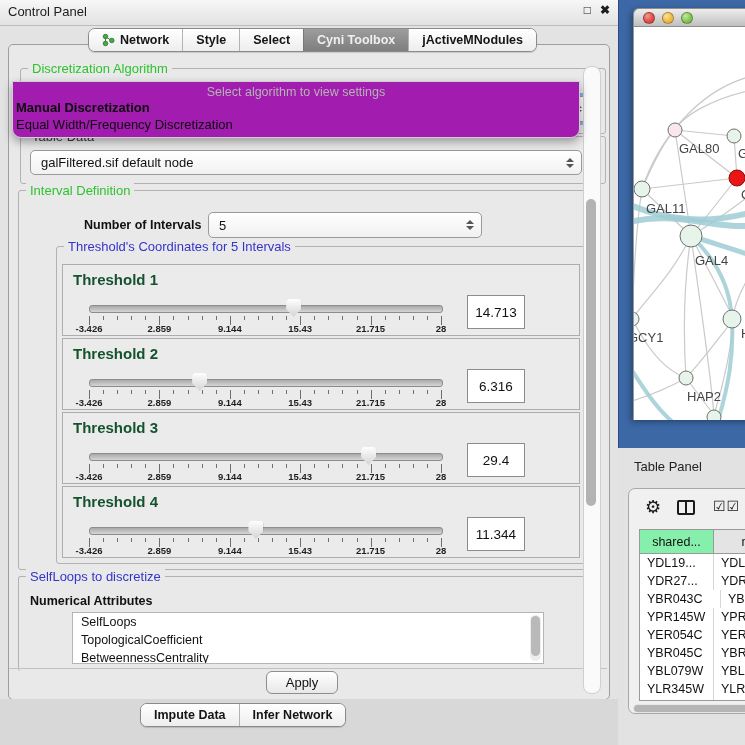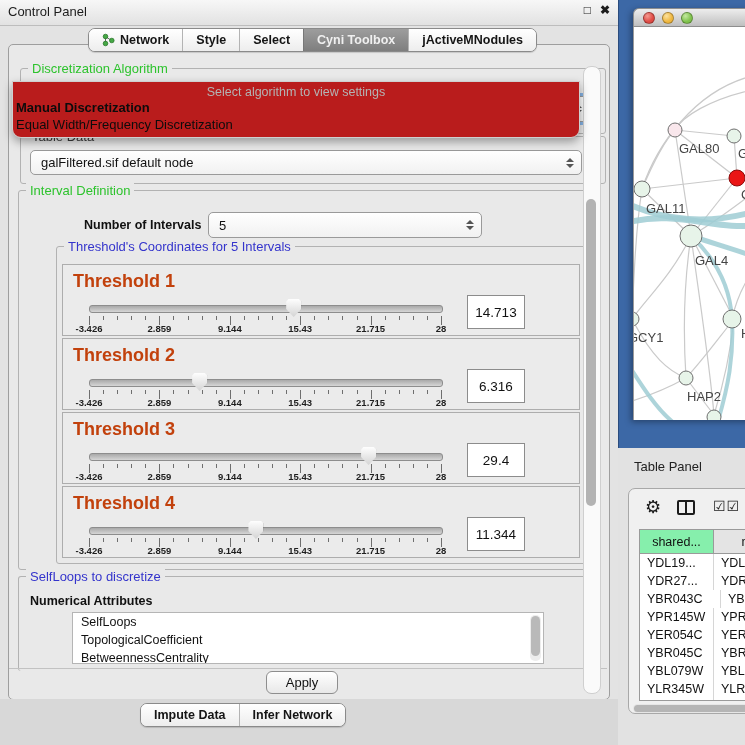--- a/index.html
+++ b/index.html
@@ -33,28 +33,28 @@
   .t-gray{color:#3a3a3a;}
   
   .combo{position:absolute;background:linear-gradient(#ffffff,#f1f1f1);border:1px solid #9a9a9a;
          border-radius:5px;font-size:13px;color:#111;display:flex;align-items:center;padding:0 26px 0 10px;}
   .combo .arrows{position:absolute;right:7px;top:50%;transform:translateY(-50%);display:flex;flex-direction:column;gap:2px;}
   .combo .arrows i{display:block;width:0;height:0;border-left:4px solid transparent;border-right:4px solid transparent;}
   .combo .arrows .up{border-bottom:4px solid #555;}
   .combo .arrows .dn{border-top:4px solid #555;}
   .focus-ring{box-shadow:0 0 0 3px #85b2e4;}
   
-  .popup{position:absolute;left:12px;top:81px;width:566px;height:55px;background:#b91c1c;
+  .popup{position:absolute;left:12px;top:81px;width:566px;height:55px;background:#a21caf;
          border:1px solid #cfcfcf;border-radius:0 0 9px 9px;box-shadow:0 4px 10px rgba(0,0,0,.35);z-index:40;}
   .popup .hint{position:absolute;top:3px;left:0;width:100%;text-align:center;font-size:12.5px;color:#b4b4b4;}
   .popup .opt{position:absolute;left:3px;font-size:13px;color:#0c0c0c;white-space:nowrap;}
   .popup .opt.bold{font-weight:bold;}
   
   .threshold-box{position:absolute;left:62px;width:516px;height:70px;border:1px solid #adadad;background:#ebebeb;}
-  .threshold-box .t-label{position:absolute;left:10px;top:6px;font-size:18px;font-weight:bold;color:#c2410c;}
+  .threshold-box .t-label{position:absolute;left:10px;top:6px;font-size:15px;font-weight:bold;color:#14532d;}
   .track{position:absolute;left:26px;top:40px;width:352px;height:6px;border-radius:3px;
          border:1px solid #8d8d8d;background:linear-gradient(#a9a9a9,#d6d6d6);}
   .thumb{position:absolute;top:-7px;width:15px;height:18px;
          background:linear-gradient(#fefefe,#d4d4d4);
          clip-path:polygon(15% 0,85% 0,100% 14%,100% 55%,50% 100%,0 55%,0 14%);
          filter:drop-shadow(0 0 1px #6f6f6f);}
   .ticks{position:absolute;left:26px;top:51px;width:352px;height:9px;}
   .ticks i{position:absolute;top:0;width:1px;background:#6e6e6e;}
   .tick-labels{position:absolute;left:26px;top:58px;width:352px;height:12px;}
   .tick-labels b{position:absolute;transform:translateX(-50%);font-size:9.5px;color:#1e1e1e;white-space:nowrap;}

